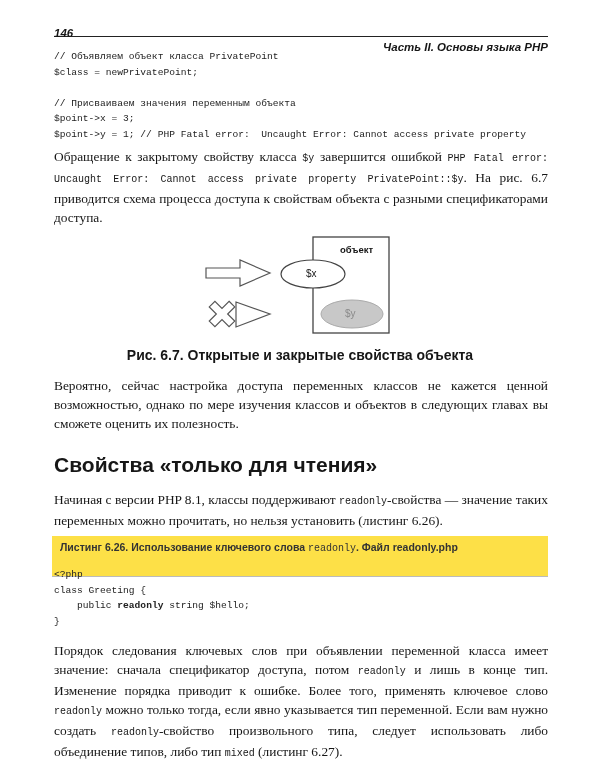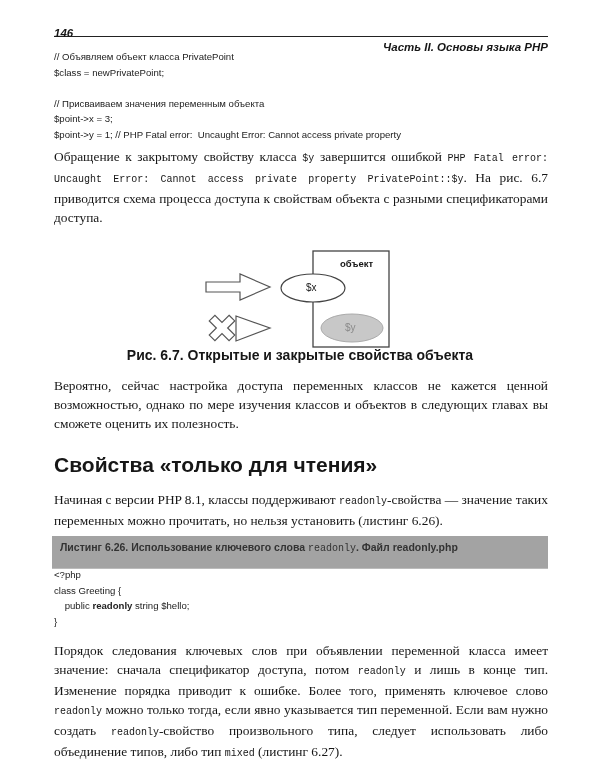--- a/index.html
+++ b/index.html
@@ -11,38 +11,38 @@
   .abs { position: absolute; }
   .running-head {
     left: 54px; top: 20px; width: 494px; height: 16px;
     border-bottom: 1.3px solid #222;
     font-family: "Liberation Sans", sans-serif; font-style: italic; font-weight: bold;
     font-size: 11.5px; line-height: 14px;
   }
   .running-head .page-num { position: absolute; left: 0; top: 0; margin-top: 6px; }
   .running-head .chapter { position: absolute; right: 0; top: 0; margin-top: 20px; }
   .code {
-    font-family: Liberation Sans, sans-serif; font-size: 9.6px; line-height: 15.6px;
+    font-family: Liberation Mono, monospace; font-size: 9.6px; line-height: 15.6px;
     white-space: pre; color: #222;
   }
   .para {
     left: 54px; width: 494px;
     font-size: 13.4px; line-height: 19px; text-align: justify;
   }
   .para .mono { font-family: "Liberation Mono", monospace; font-size: 10px; }
   .heading {
     left: 54px; top: 452px;
     font-family: "Liberation Sans", sans-serif; font-weight: bold; font-size: 21px; line-height: 26px;
   }
   .caption {
     left: 0; width: 600px; top: 347px; text-align: center;
     font-family: "Liberation Sans", sans-serif; font-weight: bold; font-size: 14px;
   }
   .listing-bar {
-    left: 52px; top: 536px; width: 496px; height: 32px; background: #a3a3a3;
+    left: 52px; top: 536px; width: 496px; height: 40px; background: #fde047;
     box-shadow: 0 1px 0 #bbb;
   }
   .listing-bar .title {
     position: absolute; left: 8px; top: 5px;
     font-family: "Liberation Sans", sans-serif; font-weight: bold; font-size: 10.5px; color: #333;
   }
   .listing-bar .title .mono { font-family: "Liberation Mono", monospace; font-weight: normal; font-size: 10px; }
   .kw { font-weight: bold; }
 </style>
 </head>
@@ -50,21 +50,21 @@
 
 <div class="abs running-head">
   <span class="page-num">146</span>
   <span class="chapter">Часть II. Основы языка PHP</span>
 </div>
 
 <div class="abs code" style="left:54px; top:49px;"><div>// Объявляем объект класса PrivatePoint</div><div>$class = newPrivatePoint;</div><div>&nbsp;</div><div>// Присваиваем значения переменным объекта</div><div>$point-&gt;x = 3;</div><div>$point-&gt;y = 1; // PHP Fatal error:  Uncaught Error: Cannot access private property</div></div>
 
 <div class="abs para" style="top:147px;"><span>Обращение к закрытому свойству класса </span><span class="mono">$y</span><span> завершится ошибкой </span><span class="mono">PHP Fatal error: Uncaught Error: Cannot access private property PrivatePoint::$y</span><span>. На рис. 6.7 приводится схема процесса доступа к свойствам объекта с разными спецификаторами доступа.</span></div>
 
-<div class="abs" style="left:0; top:14px; width:600px; height:360px;">
+<div class="abs" style="left:0; top:0; width:600px; height:360px;">
   <svg width="600" height="345" style="position:absolute;left:0;top:0;">
 
     <rect x="313" y="237" width="76" height="96" fill="none" stroke="#444" stroke-width="1.3"></rect>
 
     <polygon points="206,268 240,268 240,260 270,273 240,286 240,278 206,278" fill="#fff" stroke="#555" stroke-width="1.2"></polygon>
 
     <polygon points="236,302 270,314 236,327" fill="#fff" stroke="#555" stroke-width="1.2"></polygon>
     <g transform="translate(222,314) rotate(45)">
       <path d="M-4,-14 L4,-14 L4,-4 L14,-4 L14,4 L4,4 L4,14 L-4,14 L-4,4 L-14,4 L-14,-4 L-4,-4 Z" fill="#fff" stroke="#555" stroke-width="1.2"></path>
     </g>

